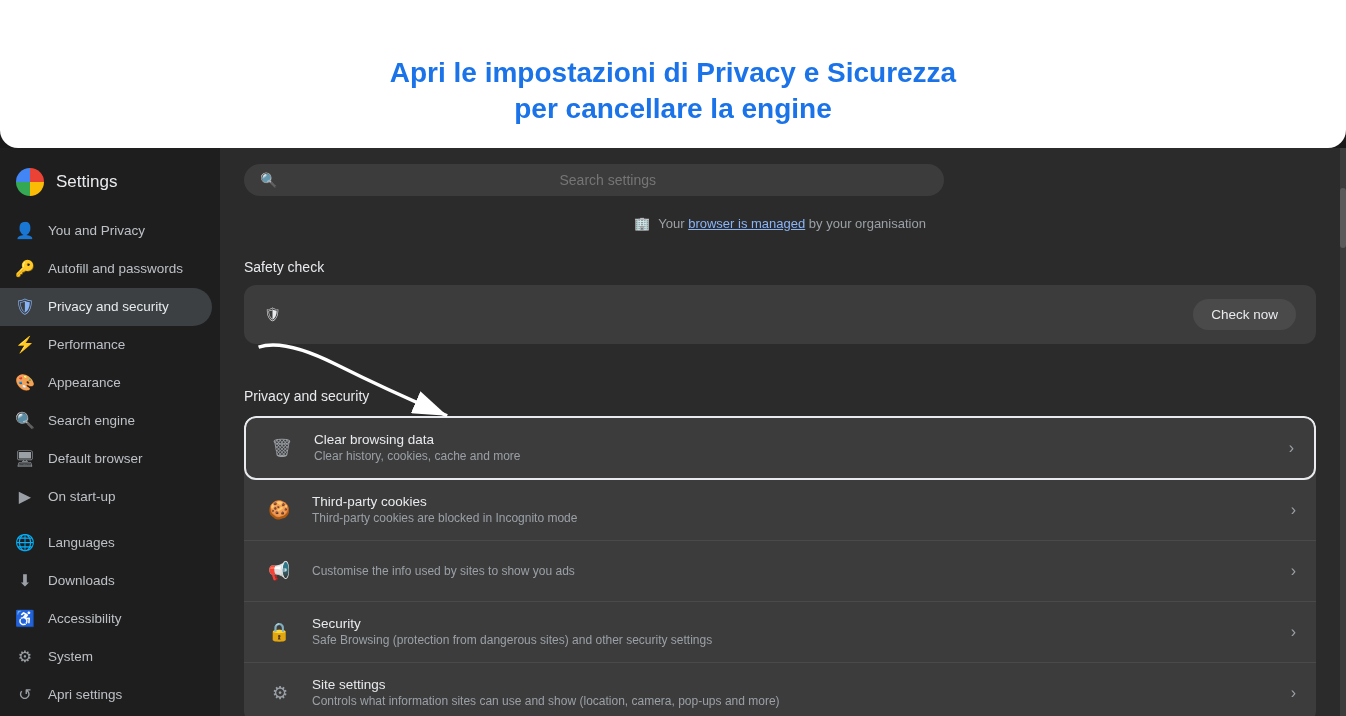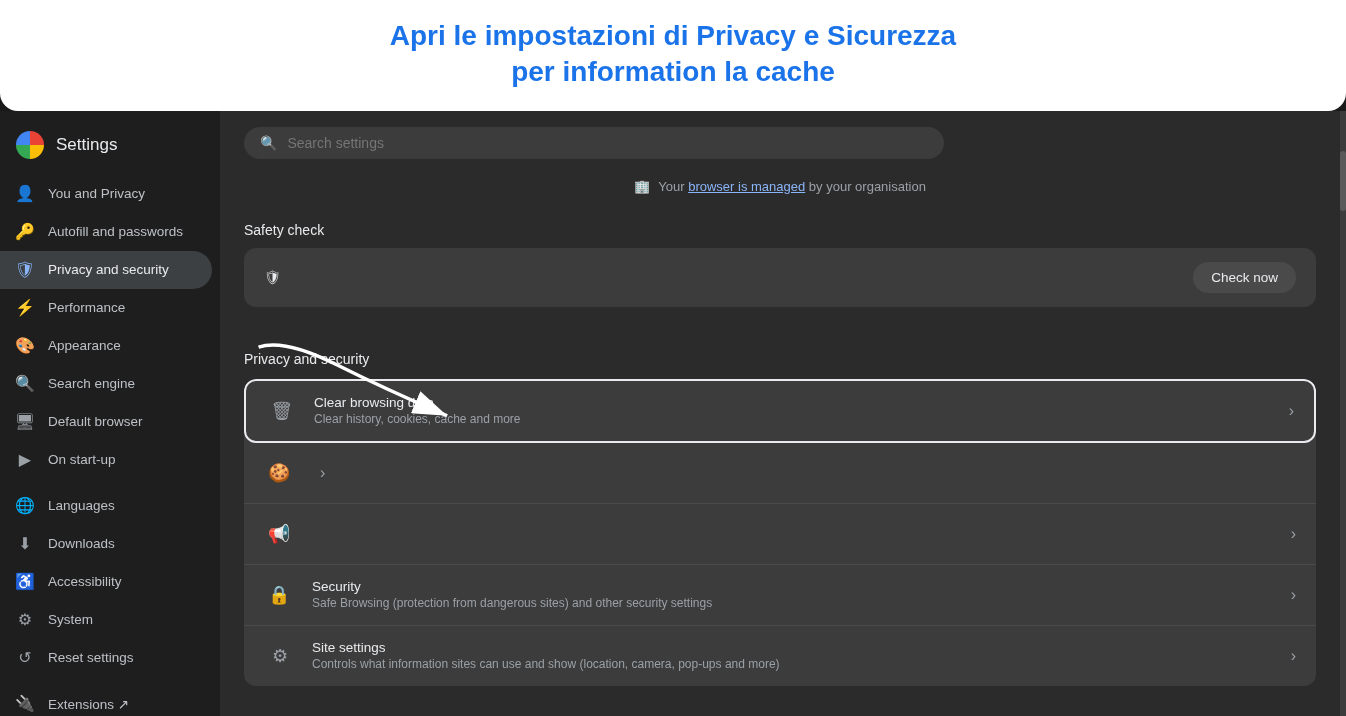--- a/index.html
+++ b/index.html
@@ -11,20 +11,21 @@
       text-align: center;
       padding: 18px 40px 20px;
       border-radius: 0 0 18px 18px;
       flex-shrink: 0;
     }
     .header-title {
       font-size: 28px;
       font-weight: 700;
       color: #1a73e8;
       line-height: 1.3;
+      margin-top: 37px;
     }
 
     
     .main-layout {
       display: flex;
       flex: 1;
       overflow: hidden;
     }
 
     
@@ -108,20 +109,21 @@
       max-width: 700px;
     }
     .search-icon { color: #9aa0a6; font-size: 14px; }
     .search-input {
       background: transparent;
       border: none;
       outline: none;
       color: #e8eaed;
       font-size: 14px;
       flex: 1;
+      text-align: center;
     }
 
     
     .managed-notice {
       display: flex;
       align-items: center;
       justify-content: center;
       gap: 8px;
       padding: 4px 24px 12px;
       color: #9aa0a6;
@@ -256,21 +258,21 @@
       position: absolute;
       top: 40px;
     }
   </style>
 </head>
 <body>
 
 <div class="header-banner">
   <div class="header-title">
     <span>Apri le impostazioni di Privacy e Sicurezza</span><br>
-    <span>per information la cache</span>
+    <span>per cancellare la engine</span>
   </div>
 </div>
 
 <div class="main-layout">
 
   <div class="sidebar">
     <div class="sidebar-header">
       <div class="chrome-logo"></div>
       <span class="sidebar-title">Settings</span>
     </div>
@@ -321,21 +323,21 @@
     <div class="sidebar-item">
       <span class="sidebar-icon">♿</span>
       <span class="sidebar-label">Accessibility</span>
     </div>
     <div class="sidebar-item">
       <span class="sidebar-icon">⚙</span>
       <span class="sidebar-label">System</span>
     </div>
     <div class="sidebar-item">
       <span class="sidebar-icon">↺</span>
-      <span class="sidebar-label">Reset settings</span>
+      <span class="sidebar-label">Apri settings</span>
     </div>
 
     <div class="sidebar-divider"></div>
 
     <div class="sidebar-item">
       <span class="sidebar-icon">🔌</span>
       <span class="sidebar-label">Extensions ↗</span>
     </div>
 
   </div>
@@ -376,26 +378,31 @@
           <div class="settings-row-icon">🗑</div>
           <div class="settings-row-content">
             <div class="settings-row-title">Clear browsing data</div>
             <div class="settings-row-subtitle">Clear history, cookies, cache and more</div>
           </div>
           <span class="settings-row-chevron">›</span>
         </div>
 
         <div class="settings-row">
           <div class="settings-row-icon">🍪</div>
+          <div class="settings-row-content">
+            <div class="settings-row-title">Third-party cookies</div>
+            <div class="settings-row-subtitle">Third-party cookies are blocked in Incognito mode</div>
+          </div>
           <span class="settings-row-chevron">›</span>
         </div>
 
         <div class="settings-row">
           <div class="settings-row-icon">📢</div>
           <div class="settings-row-content">
+            <div class="settings-row-subtitle">Customise the info used by sites to show you ads</div>
           </div>
           <span class="settings-row-chevron">›</span>
         </div>
 
         <div class="settings-row">
           <div class="settings-row-icon">🔒</div>
           <div class="settings-row-content">
             <div class="settings-row-title">Security</div>
             <div class="settings-row-subtitle">Safe Browsing (protection from dangerous sites) and other security settings</div>
           </div>

